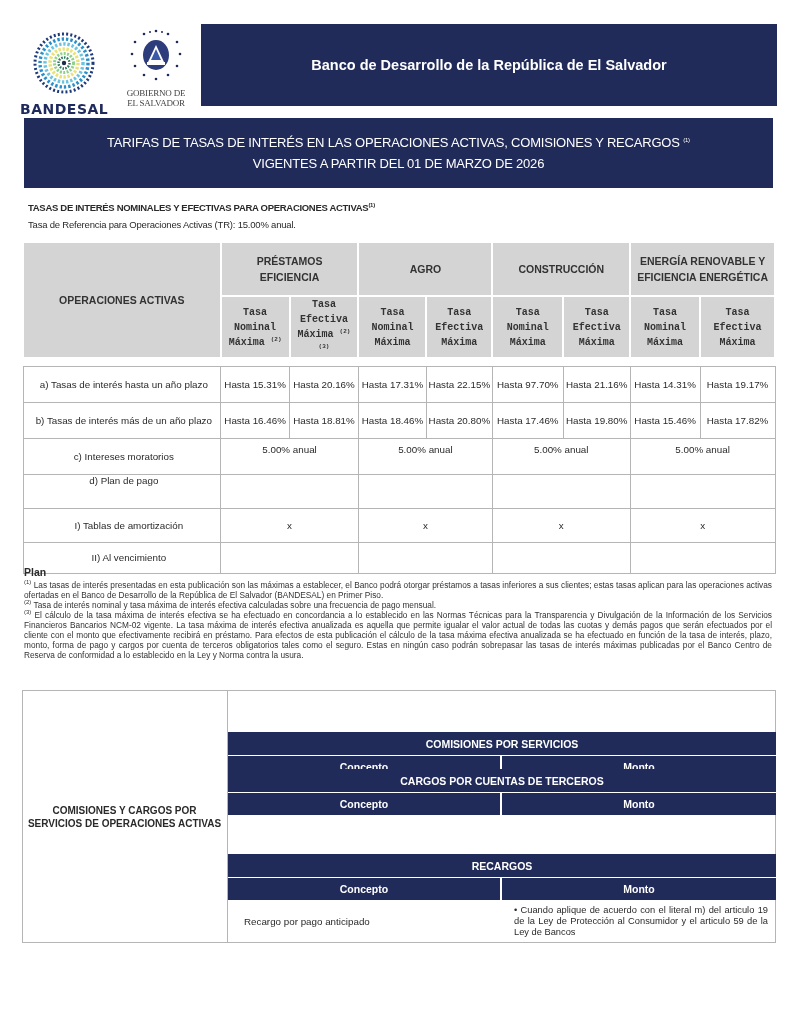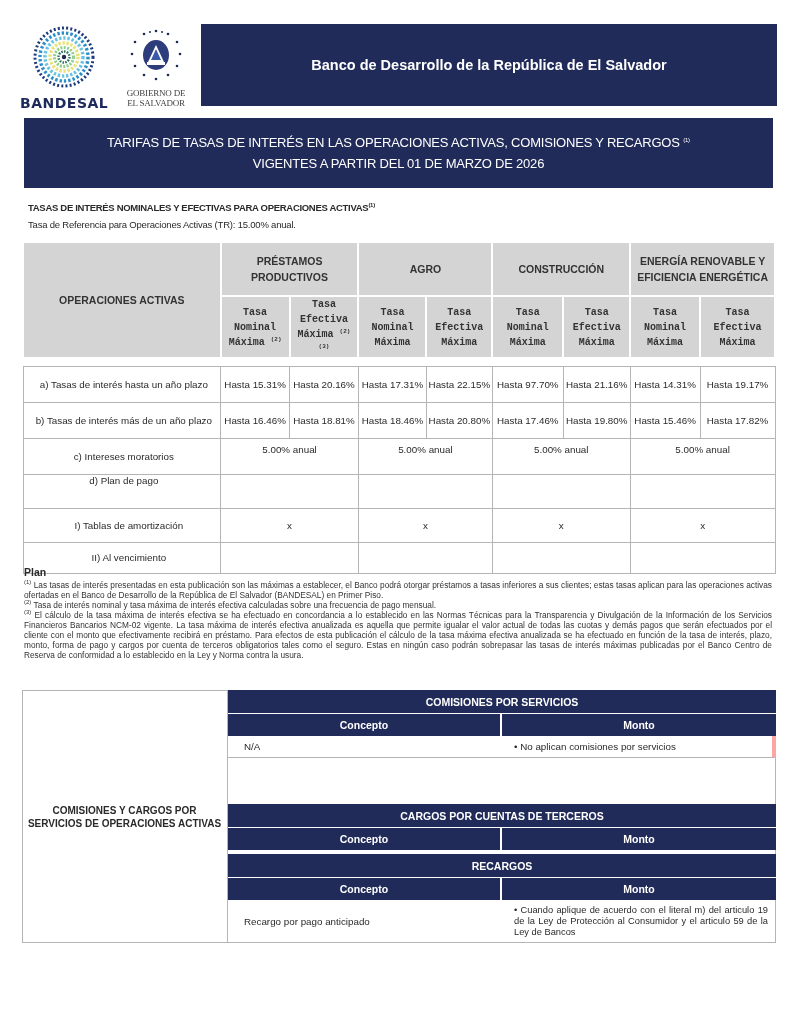--- a/index.html
+++ b/index.html
@@ -3,21 +3,21 @@
 <meta charset="utf-8">
 <style>
   * { box-sizing: border-box; margin: 0; padding: 0; }
   body {
     width: 797px; height: 1024px; background: #ffffff;
     font-family: "Liberation Sans", "DejaVu Sans", sans-serif;
     color: #2a2a2a; position: relative; overflow: hidden;
   }
   .abs { position: absolute; }
   
-  .logo-bandesal { left: 20px; top: 26px; width: 88px; height: 82px; }
+  .logo-bandesal { left: 20px; top: 32px; width: 88px; height: 82px; }
   .logo-gob { left: 118px; top: 28px; width: 76px; height: 78px; }
   .brand-word { font-family: "DejaVu Sans", sans-serif; font-weight: bold; color: #1f2a5c; font-size: 14px; letter-spacing: 0.5px; }
   .gob-word { font-family: "Liberation Serif", serif; font-size: 9px; line-height: 10px; color: #444; text-align: center; letter-spacing: -0.2px; }
   .navy { background: #212b5a; color: #ffffff; text-align: right; }
   .hdr-box { left: 201px; top: 24px; width: 576px; height: 82px; display: flex; align-items: center; justify-content: center; font-weight: bold; font-size: 14.5px; }
   .title-box { left: 24px; top: 118px; width: 749px; height: 70px; display: flex; flex-direction: column; align-items: center; justify-content: center; font-size: 13px; line-height: 21px; font-family: "Liberation Sans Narrow", "Liberation Sans", sans-serif; letter-spacing: -0.2px; }
   sup { font-size: 6px; vertical-align: super; line-height: 0; }
   .sec-title { left: 28px; top: 202px; font-weight: bold; font-size: 9.5px; letter-spacing: -0.3px; }
   .sec-sub { left: 28px; top: 219px; font-size: 9.5px; letter-spacing: -0.2px; }
   
@@ -113,21 +113,21 @@
       <col style="width:68px">
       <col style="width:66px">
       <col style="width:71px">
       <col style="width:67px">
       <col style="width:70px">
       <col style="width:75px">
   </colgroup>
   <tbody>
       <tr>
     <th rowspan="2" style="font-size:10.5px;">OPERACIONES ACTIVAS</th>
-    <th colspan="2" class="grp"><span>PRÉSTAMOS</span><br><span>PRODUCTIVOS</span></th>
+    <th colspan="2" class="grp"><span>PRÉSTAMOS</span><br><span>EFICIENCIA</span></th>
     <th colspan="2" class="grp">AGRO</th>
     <th colspan="2" class="grp">CONSTRUCCIÓN</th>
     <th colspan="2" class="grp"><span>ENERGÍA RENOVABLE Y</span><br><span>EFICIENCIA ENERGÉTICA</span></th>
   </tr>
   <tr>
     <th class="sub"><span>Tasa</span><br><span>Nominal</span><br><span>Máxima</span> <sup>(2)</sup></th>
     <th class="sub"><span>Tasa</span><br><span>Efectiva</span><br><span>Máxima</span> <sup>(2) (3)</sup></th>
     <th class="sub"><span>Tasa</span><br><span>Nominal</span><br><span>Máxima</span></th>
     <th class="sub"><span>Tasa</span><br><span>Efectiva</span><br><span>Máxima</span></th>
     <th class="sub"><span>Tasa</span><br><span>Nominal</span><br><span>Máxima</span></th>
@@ -196,33 +196,33 @@
   <p><sup>(1)</sup><span> Las tasas de interés presentadas en esta publicación son las máximas a establecer, el Banco podrá otorgar préstamos a tasas inferiores a sus clientes; estas tasas aplican para las operaciones activas ofertadas en el Banco de Desarrollo de la República de El Salvador (BANDESAL) en Primer Piso.</span></p>
   <p><sup>(2)</sup><span> Tasa de interés nominal y tasa máxima de interés efectiva calculadas sobre una frecuencia de pago mensual.</span></p>
   <p><sup>(3)</sup><span> El cálculo de la tasa máxima de interés efectiva se ha efectuado en concordancia a lo establecido en las Normas Técnicas para la Transparencia y Divulgación de la Información de los Servicios Financieros Bancarios NCM-02 vigente. La tasa máxima de interés efectiva anualizada es aquella que permite igualar el valor actual de todas las cuotas y demás pagos que serán efectuados por el cliente con el monto que efectivamente recibirá en préstamo. Para efectos de esta publicación el cálculo de la tasa máxima efectiva anualizada se ha efectuado en función de la tasa de interés, plazo, monto, forma de pago y cargos por cuenta de terceros obligatorios tales como el seguro. Estas en ningún caso podrán sobrepasar las tasas de interés máximas publicadas por el Banco Centro de Reserva de conformidad a lo establecido en la Ley y Norma contra la usura.</span></p>
 </div>
 
 <div class="abs com-outer"></div>
 <div class="abs com-left">
   <div><span>COMISIONES Y CARGOS POR</span><br><span>SERVICIOS DE OPERACIONES ACTIVAS</span></div>
 </div>
 
-<div class="abs com-block" style="top:690px;">
+<div class="abs com-block" style="top:732px;">
   <div class="navy bar-title">COMISIONES POR SERVICIOS</div>
   <div class="navy bar-cols">
     <div>Concepto</div>
     <div>Monto</div>
   </div>
   <div class="row" style="height:22px;">
     <div class="c1">N/A</div>
     <div class="c2">• No aplican comisiones por servicios</div>
   </div>
 </div>
 
-<div class="abs com-block" style="top:804px;">
+<div class="abs com-block" style="top:769px;">
   <div class="navy bar-title">CARGOS POR CUENTAS DE TERCEROS</div>
   <div class="navy bar-cols">
     <div>Concepto</div>
     <div>Monto</div>
   </div>
 </div>
 
 <div class="abs com-block" style="top:854px;">
   <div class="navy bar-title">RECARGOS</div>
   <div class="navy bar-cols">

